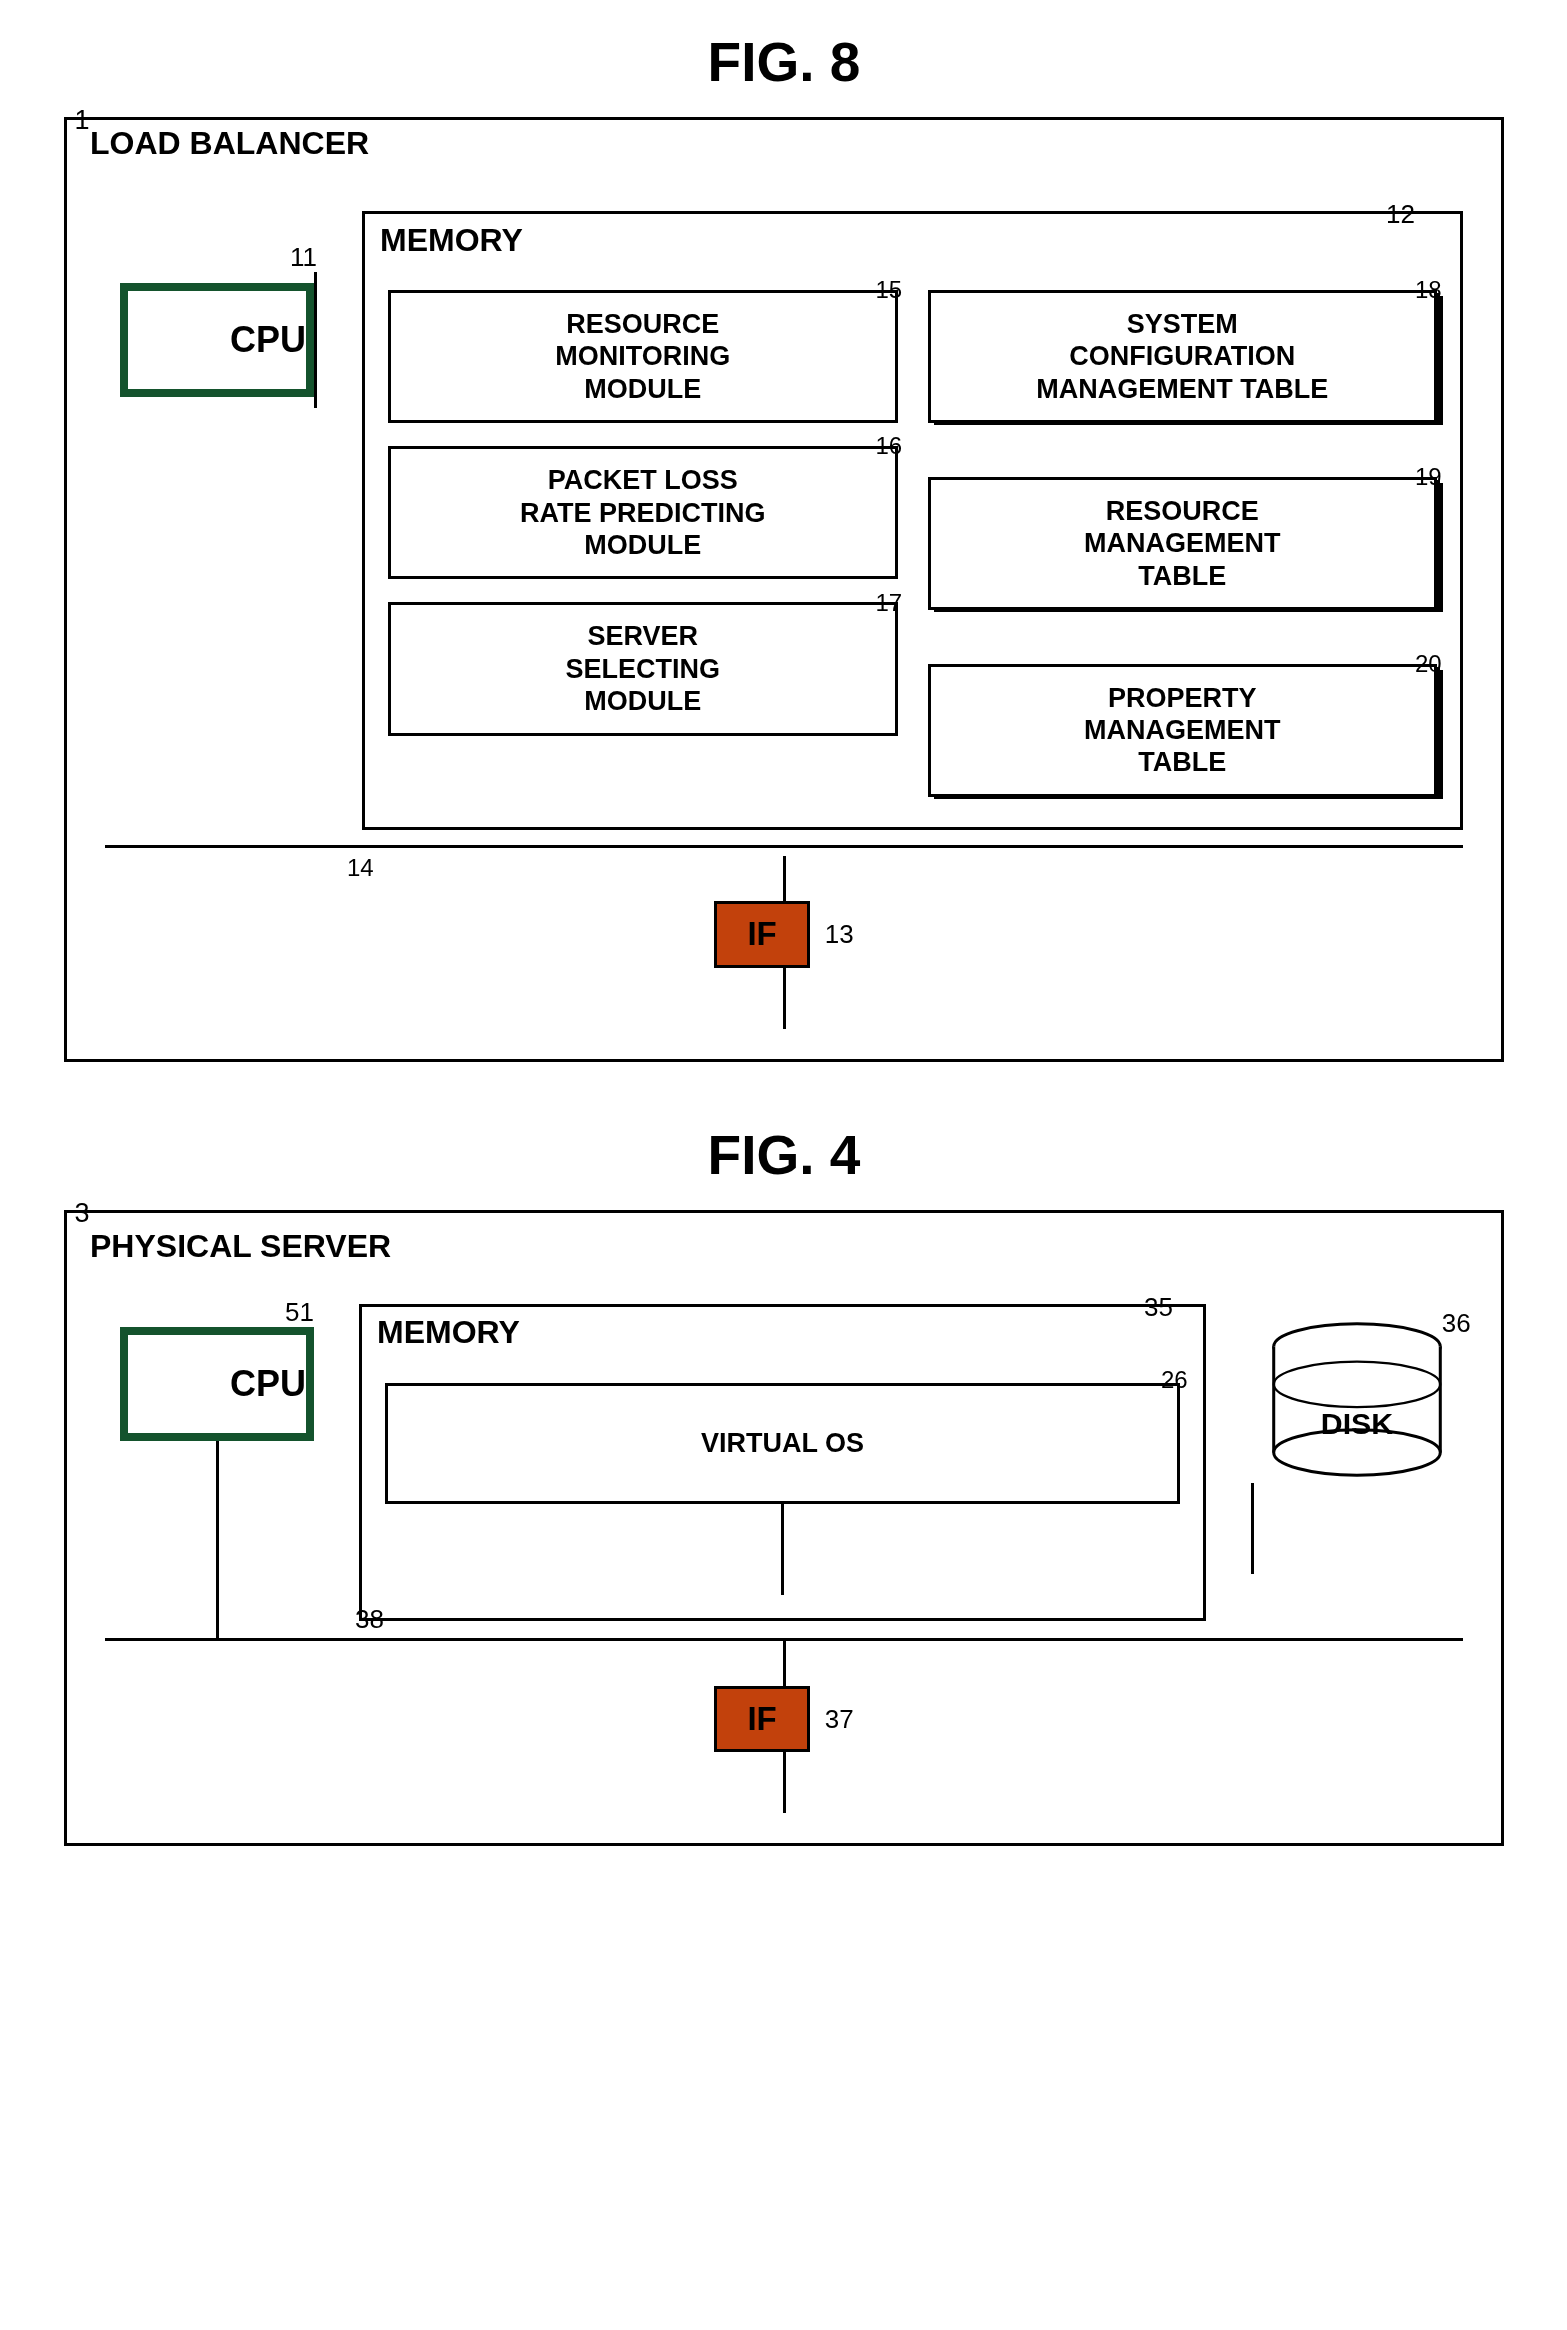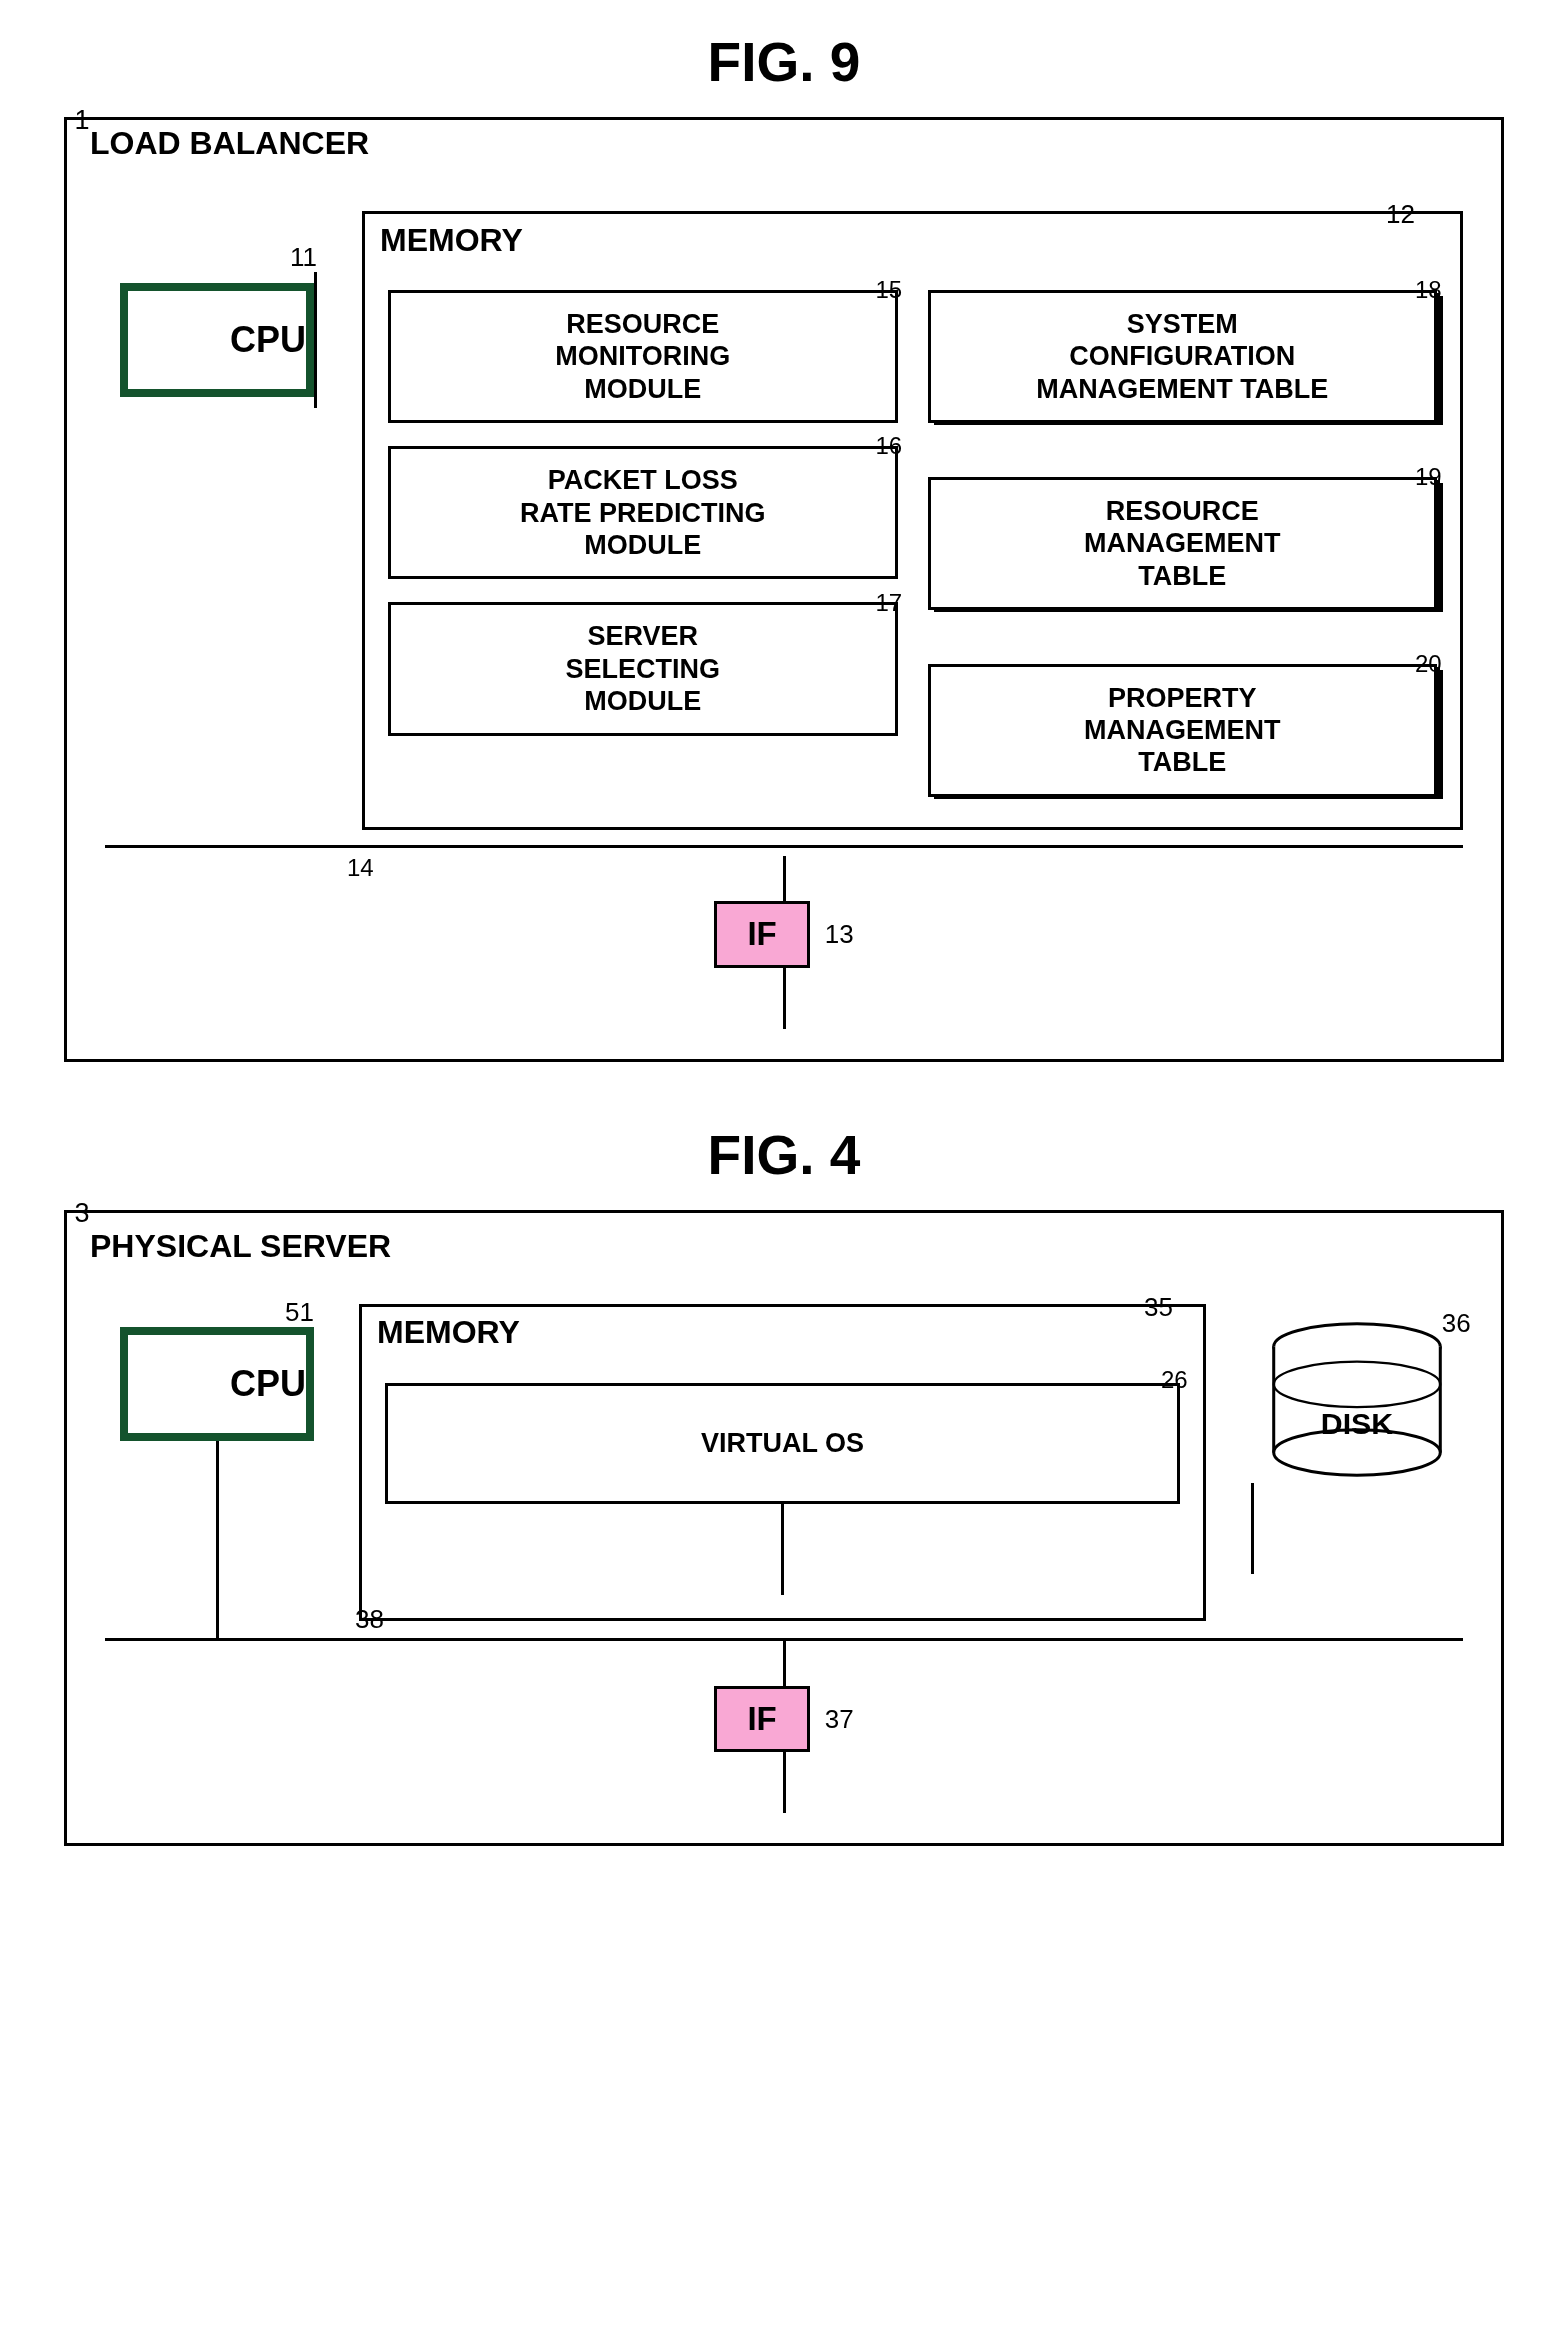--- a/index.html
+++ b/index.html
@@ -126,21 +126,21 @@
       top: -16.7px;
       right: -7.6px;
     }
 
     .if-box {
       border: 3px solid #000;
       padding: 11.4px 30px;
       display: flex;
       align-items: center;
       justify-content: center;
-      background: #f9a8d4;
+      background: #c2410c;
     }
 
     .if-label {
       font-size: 33px;
       font-weight: bold;
     }
 
     
     .fig4-container {
       width: 1440px;
@@ -169,21 +169,21 @@
       width: 100%;
       display: flex;
       flex-direction: column;
       align-items: center;
     }
   </style>
 </head>
 <body>
 
 <div class="fig-section">
-  <div class="fig-title">FIG. 9</div>
+  <div class="fig-title">FIG. 8</div>
 
   <div class="fig3-container">
     <span class="fig3-ref-1">1</span>
     <span class="fig3-label">LOAD BALANCER</span>
 
     <div style="display:flex; flex-direction:row; margin-top:61px; gap:0; align-items:flex-start;">
 
       <div style="display:flex; align-items:center; margin-top:61px; margin-left:15px; margin-right:30px; position:relative;">
         <span style="font-size:26px; position:absolute; top:-30px; right:0px;">11</span>
         <div class="cpu-box">

